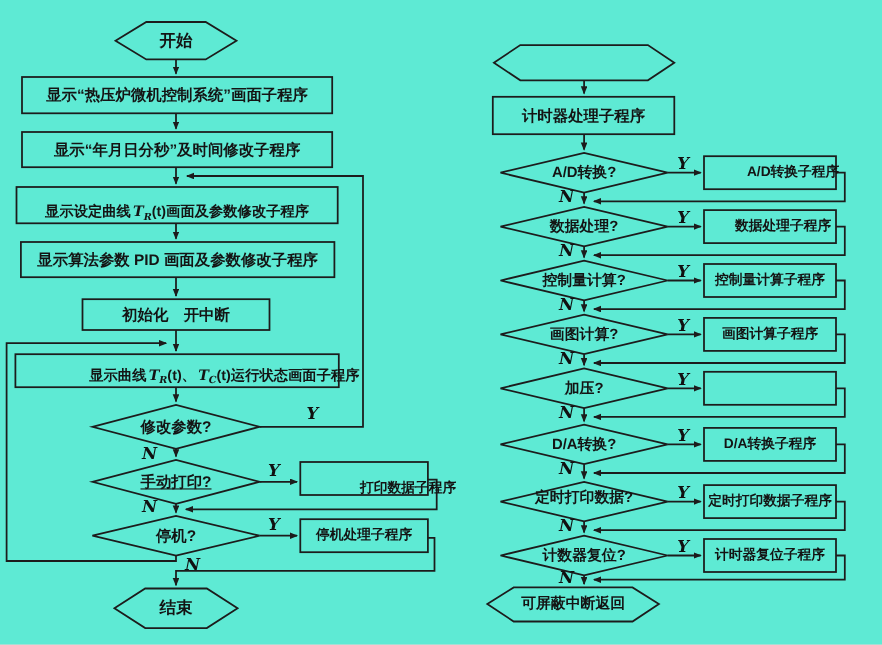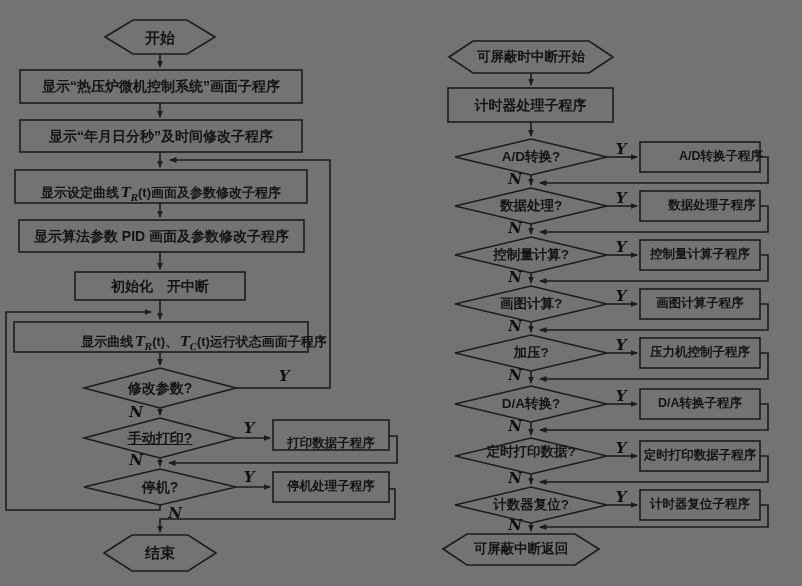--- a/index.html
+++ b/index.html
@@ -1,16 +1,16 @@
 <!DOCTYPE html>
 <html><head>
 <meta charset="utf-8">
 <style>
   html,body{margin:0;padding:0;background:#d8d8d4;}
-  .page{position:relative;width:802px;height:586px;background:#737373;overflow:hidden;
+  .page{position:relative;width:802px;height:586px;background:#5eead4;overflow:hidden;
         font-family:"Liberation Sans",sans-serif;color:#161616;}
   svg{position:absolute;left:0;top:0;}
   .lbl{position:absolute;display:flex;align-items:center;justify-content:center;
        text-align:center;font-weight:bold;color:#141414;line-height:1.05;}
   .inl{display:inline-block;white-space:nowrap;}
   .m{font-family:"DejaVu Serif",serif;font-style:italic;font-weight:bold;margin-left:2px;}
   .m sub{font-size:0.68em;font-style:italic;}
   .yn{position:absolute;font-family:"DejaVu Serif",serif;font-style:italic;font-weight:bold;
       font-size:15px;color:#111;text-align:center;}
   .f15{font-size:15px;} .f14{font-size:14px;} .f135{font-size:13.5px;}
@@ -122,45 +122,43 @@
   <div class="lbl f13" style="left:15px;top:170px;width:292px;height:33px;">
     <span class="inl"><span>显示设定曲线</span><span class="m"><span>T</span><sub>R</sub></span><span>(t)画面及参数修改子程序</span></span>
   </div>
   <div class="lbl f14" style="left:19px;top:220px;width:285px;height:32px;text-align:right;">显示算法参数 PID 画面及参数修改子程序</div>
   <div class="lbl f14" style="left:75px;top:272px;width:170px;height:28px;">初始化　开中断</div>
   <div class="lbl f13" style="left:14px;top:322px;width:294px;height:30px;margin-left:43px;">
     <span class="inl"><span>显示曲线</span><span class="m"><span>T</span><sub>R</sub></span><span>(t)、</span><span class="m"><span>T</span><sub>C</sub></span><span>(t)运行状态画面子程序</span></span>
   </div>
   <div class="lbl f14" style="left:90px;top:372px;width:140px;height:32px;">修改参数?</div>
   <div class="lbl f14" style="left:92px;top:422px;width:136px;height:32px;text-decoration:underline;">手动打印?</div>
-  <div class="lbl f125" style="left:273px;top:420px;width:116px;height:47px;">打印数据子程序</div>
+  <div class="lbl f125" style="left:273px;top:420px;width:116px;height:47px;padding-left:40px;">打印数据子程序</div>
   <div class="lbl f14" style="left:95px;top:471px;width:130px;height:32px;">停机?</div>
   <div class="lbl f125" style="left:273px;top:472px;width:116px;height:30px;">停机处理子程序</div>
   <div class="lbl f15" style="left:104px;top:536px;width:112px;height:34px;">结束</div>
 
   <div class="yn" style="left:272px;top:367px;width:24px;">Y</div>
   <div class="yn" style="left:126px;top:403px;width:20px;">N</div>
   <div class="yn" style="left:238px;top:419px;width:22px;">Y</div>
   <div class="yn" style="left:126px;top:451px;width:20px;">N</div>
   <div class="yn" style="left:238px;top:468px;width:22px;">Y</div>
   <div class="yn" style="left:165px;top:504px;width:20px;">N</div>
 
-  <div class="lbl f135" style="left:449px;top:41px;width:164px;height:32px;">可屏蔽时中断开始</div>
   <div class="lbl f14" style="left:448px;top:88px;width:165px;height:34px;">计时器处理子程序</div>
 
   <div class="lbl f135" style="left:458px;top:141px;width:146px;height:32px;">A/D转换?</div>
   <div class="lbl f125" style="left:640px;top:142px;width:120px;height:30px;padding-left:21px;">A/D转换子程序</div>
   <div class="lbl f135" style="left:458px;top:190px;width:146px;height:32px;">数据处理?</div>
   <div class="lbl f125" style="left:640px;top:191px;width:120px;height:30px;padding-left:12px;">数据处理子程序</div>
   <div class="lbl f135" style="left:458px;top:239px;width:146px;height:32px;">控制量计算?</div>
   <div class="lbl f125" style="left:640px;top:240px;width:120px;height:30px;">控制量计算子程序</div>
   <div class="lbl f135" style="left:458px;top:288px;width:146px;height:32px;">画图计算?</div>
   <div class="lbl f125" style="left:640px;top:289px;width:120px;height:30px;">画图计算子程序</div>
   <div class="lbl f135" style="left:458px;top:337px;width:146px;height:32px;">加压?</div>
-  <div class="lbl f125" style="left:640px;top:338px;width:120px;height:30px;">压力机控制子程序</div>
   <div class="lbl f135" style="left:458px;top:388px;width:146px;height:32px;">D/A转换?</div>
   <div class="lbl f125" style="left:640px;top:389px;width:120px;height:30px;">D/A转换子程序</div>
   <div class="lbl f135" style="left:458px;top:436px;width:146px;height:32px;">定时打印数据?</div>
   <div class="lbl f125" style="left:640px;top:441px;width:120px;height:30px;">定时打印数据子程序</div>
   <div class="lbl f135" style="left:458px;top:489px;width:146px;height:32px;">计数器复位?</div>
   <div class="lbl f125" style="left:640px;top:490px;width:120px;height:30px;">计时器复位子程序</div>
 
   <div class="lbl f135" style="left:443px;top:533px;width:156px;height:32px;">可屏蔽中断返回</div>
 
   <div class="yn" style="left:610px;top:140px;width:22px;">Y</div>

